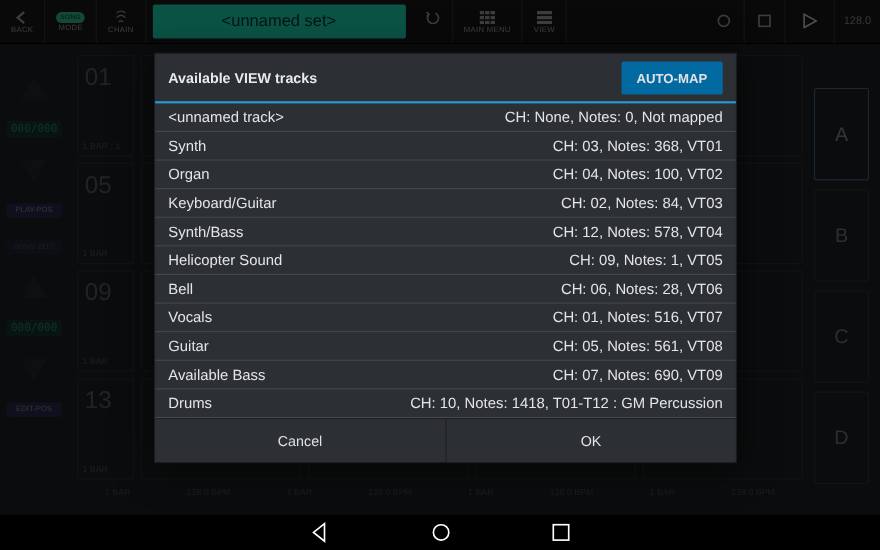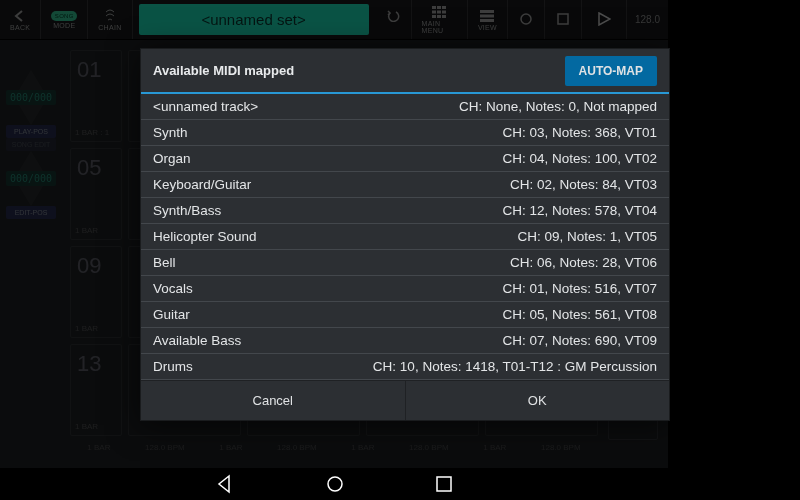--- a/index.html
+++ b/index.html
@@ -1,37 +1,37 @@
 <!DOCTYPE html>
 <html><head>
 <meta charset="utf-8">
 <style>
   * { box-sizing: border-box; margin: 0; padding: 0; }
   html, body { width: 800px; height: 500px; overflow: hidden; background: #000; font-family: Arial, Helvetica, sans-serif; color: #ddd; }
-  .app { position: relative; width: 668px; height: 500px; background: #1a1c1e; }
+  .app { position: relative; width: 800px; height: 500px; background: #1a1c1e; }
 
   
   .toolbar { display: flex; align-items: stretch; height: 40px; background: #141618; border-bottom: 1px solid #000; }
   .tbtn { display:flex; flex-direction:column; align-items:center; justify-content:center; padding:0 10px; color:#888; font-size:7px; letter-spacing:0.3px; border-right:1px solid #2a2c2e; position:relative; }
   .tbtn .ic { width:16px; height:14px; display:flex; align-items:center; justify-content:center; margin-bottom:1px; }
   .setname { flex:0 0 230px; background:#18b89a; color:#0a2e28; display:flex; align-items:center; justify-content:center; font-size:15px; font-weight:500; margin:4px 6px; border-radius:2px;}
   .bpmbox { margin-left:auto; display:flex; align-items:center; color:#777; font-size:10px; padding:16px 8px;}
   .dim-overlay { position:absolute; inset:0; background:rgba(0,0,0,0.55); z-index:5; pointer-events:none;}
 
   
   .bg-rows { position:absolute; top:50px; left:70px; right:70px; bottom:60px; opacity:0.35; pointer-events:none;}
   .bg-row { height:92px; display:flex; gap:6px; margin-bottom:6px;}
   .bg-cell { border:1px solid #3d4144; border-radius:2px; flex:1; position:relative;}
   .bg-cell.num { flex:0 0 52px; color:#aab; font-size:22px; display:flex; align-items:flex-start; justify-content:flex-start; padding:6px;}
   .bg-sub { position:absolute; left:4px; bottom:4px; font-size:8px; color:#888; }
   .bg-bpm { position:absolute; bottom:-16px; left:0; right:0; font-size:8px; color:#777; display:flex; justify-content:space-around;}
   .right-letters { position:absolute; right:10px; top:80px; bottom:60px; width:50px; display:flex; flex-direction:column; gap:8px; opacity:0.45;}
   .right-letters div { flex:1; border:1px solid #3d4144; border-radius:2px; display:flex; align-items:center; justify-content:center; font-size:18px; color:#bbb;}
   .right-letters div.sel { border:1px solid #5fa7e0; color:#cfe4f5; }
-  .left-tags { position:absolute; left:6px; top:70px; width:50px; display:flex; flex-direction:column; opacity:0.45;}
+  .left-tags { position:absolute; left:6px; top:70px; width:50px; display:flex; flex-direction:column; gap:20px; opacity:0.45;}
   .left-tags .tag { background:#2b2f6d; color:#cde; font-size:7px; padding:3px 4px; border-radius:2px; text-align:center;}
   .left-tags .tri-up, .left-tags .tri-dn { width:24px; height:20px; margin:0 auto; background:#2a2c2e; clip-path:polygon(50% 0,100% 100%,0 100%);}
   .left-tags .tri-dn { clip-path:polygon(0 0,100% 0,50% 100%);}
   .left-tags .counter { background:#0a4238; color:#26d3ad; font-family:monospace; font-size:10px; text-align:center; padding:2px 0; border-radius:2px;}
 
   
   .dialog { position:absolute; left:140px; top:48px; width:530px; background:#2c2f33; border:1px solid #1a1c1e; box-shadow:0 4px 30px rgba(0,0,0,0.6); z-index:10; }
   .dlg-head { display:flex; align-items:center; padding:7px 12px 6px 12px; border-bottom:2px solid #2898d5; }
   .dlg-title { color:#e8eaec; font-size:13px; font-weight:700; line-height:1.25;}
   .automap { margin-left:auto; background:#0369a1; color:#e0e2e4; font-size:12px; font-weight:700; padding:8px 14px; border-radius:2px;}
@@ -204,21 +204,21 @@
     <div>B</div>
     <div>C</div>
     <div>D</div>
   </div>
 
   <div class="dim-overlay"></div>
 
   <div class="dialog">
     <div class="dlg-head">
       <div class="dlg-title">
-        <div>Available MIDI mapped</div>
+        <div>Available VIEW tracks</div>
       </div>
       <div class="automap">AUTO-MAP</div>
     </div>
     <div class="rows">
       <div class="row">
           <span>&lt;unnamed track&gt;</span>
           <span>CH: None, Notes: 0, Not mapped</span>
         </div>
       <div class="row">
           <span>Synth</span>

